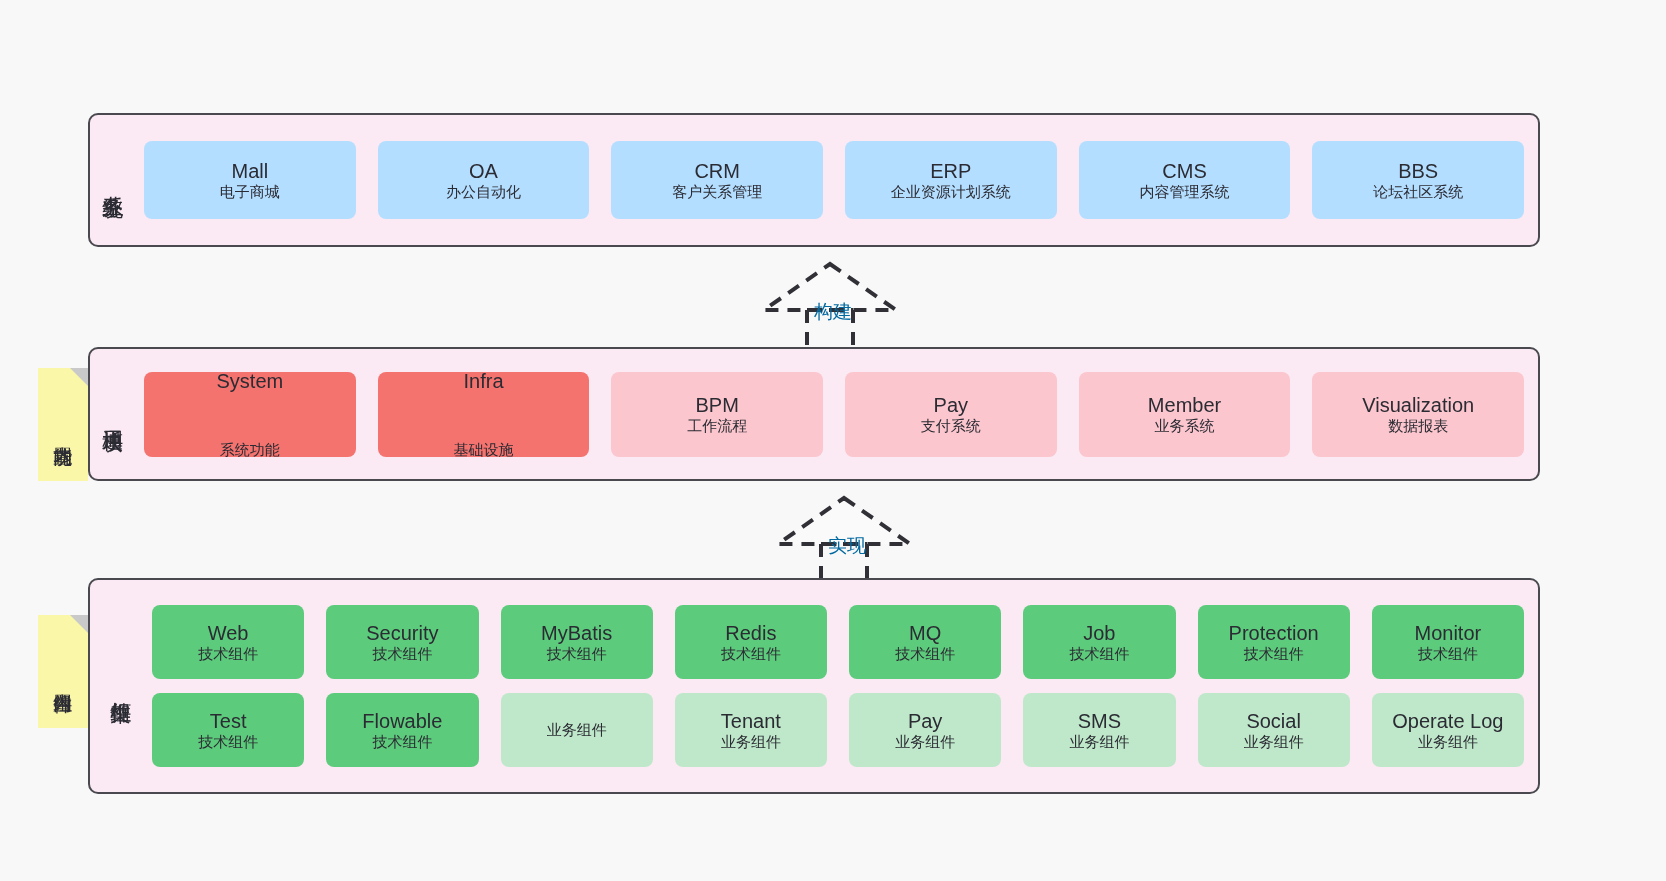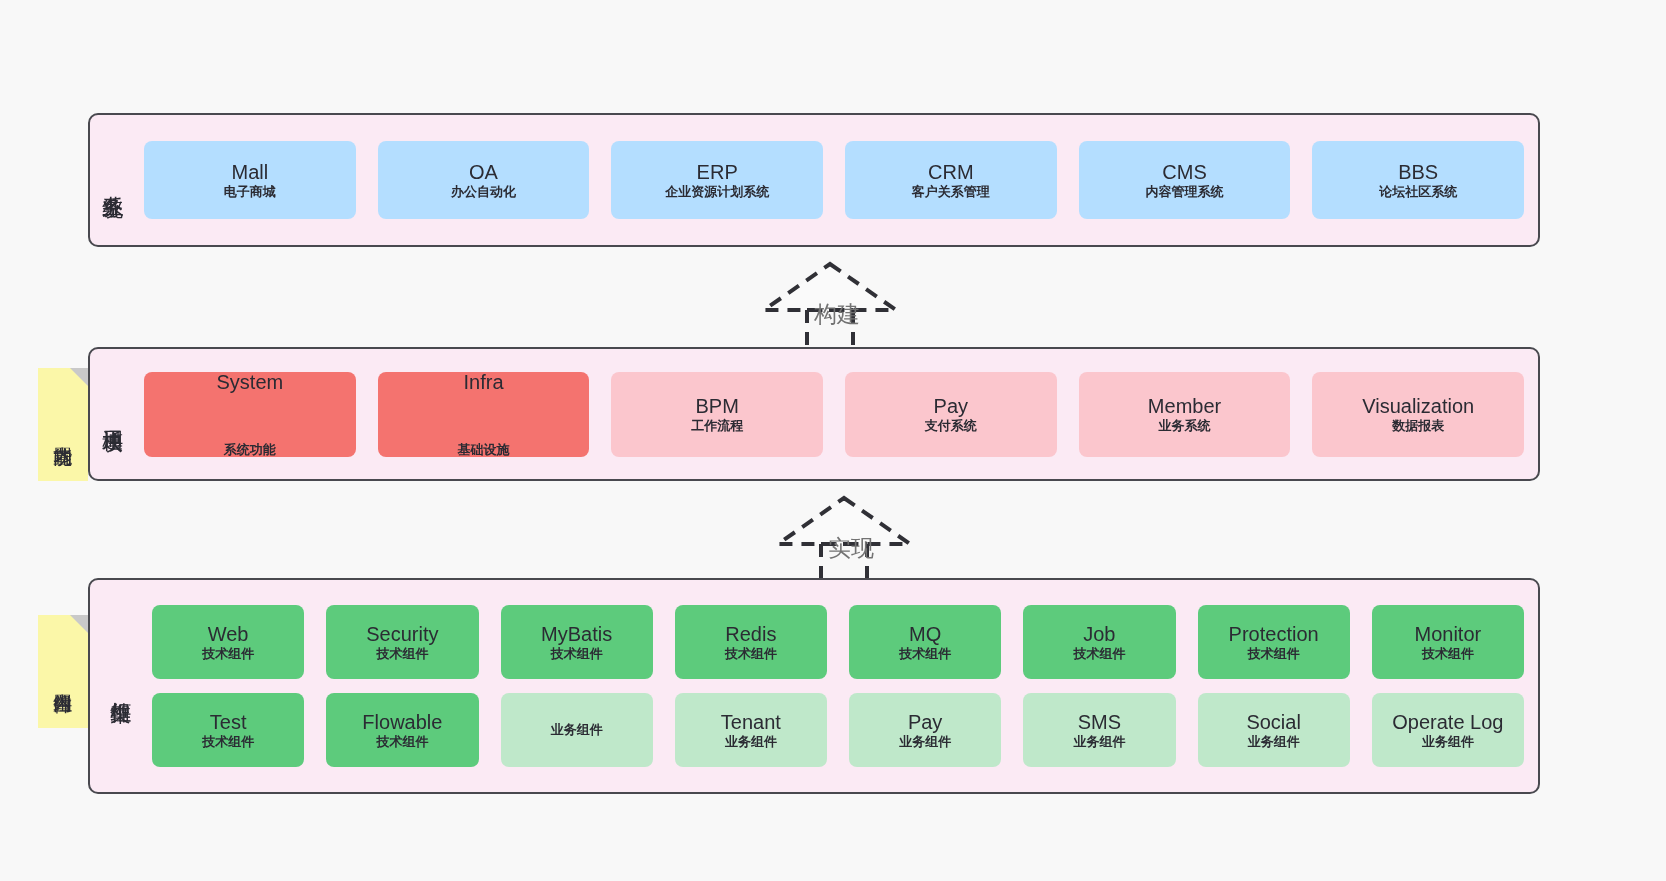--- a/index.html
+++ b/index.html
@@ -66,21 +66,21 @@
     display: flex;
     flex-direction: column;
     align-items: center;
     justify-content: center;
     text-align: center;
     line-height: 1.22;
     box-sizing: border-box;
     padding: 4px 6px;
   }
   .card .t1 { font-size: 20px; }
-  .card .t2 { font-size: 13px; font-weight: bold; }
+  .card .t2 { font-size: 15px; }
   .card.blue      { background: #b4deff; height: 78px; }
   .card.red-dark  { background: #f4736f; height: 85px; gap: 48px; }
   .card.red-light { background: #fbc6cd; height: 85px; }
   .card.green-dark  { background: #5dcb7c; height: 74px; }
   .card.green-light { background: #bfe8ca; height: 74px; }
 
   
   .note {
     position: absolute;
     width: 50px;
@@ -108,22 +108,22 @@
     border-left: 18px solid transparent;
   }
 
   
   .arrow {
     position: absolute;
     pointer-events: none;
   }
   .arrow .lbl {
     position: absolute;
-    font-size: 23px;
-    color: #737373;
+    font-size: 19px;
+    color: #0369a1;
     background: transparent;
     white-space: nowrap;
   }
 </style>
 </head>
 <body>
 
 <div class="canvas">
 
   <div class="layer" id="layer-business" style="left:88px; top:113px; width:1452px; height:134px;">
@@ -132,26 +132,26 @@
       <div class="row">
         <div class="card blue">
           <span class="t1">Mall</span>
           <span class="t2">电子商城</span>
         </div>
         <div class="card blue">
           <span class="t1">OA</span>
           <span class="t2">办公自动化</span>
         </div>
         <div class="card blue">
+          <span class="t1">CRM</span>
+          <span class="t2">客户关系管理</span>
+        </div>
+        <div class="card blue">
           <span class="t1">ERP</span>
           <span class="t2">企业资源计划系统</span>
-        </div>
-        <div class="card blue">
-          <span class="t1">CRM</span>
-          <span class="t2">客户关系管理</span>
         </div>
         <div class="card blue">
           <span class="t1">CMS</span>
           <span class="t2">内容管理系统</span>
         </div>
         <div class="card blue">
           <span class="t1">BBS</span>
           <span class="t2">论坛社区系统</span>
         </div>
       </div>

